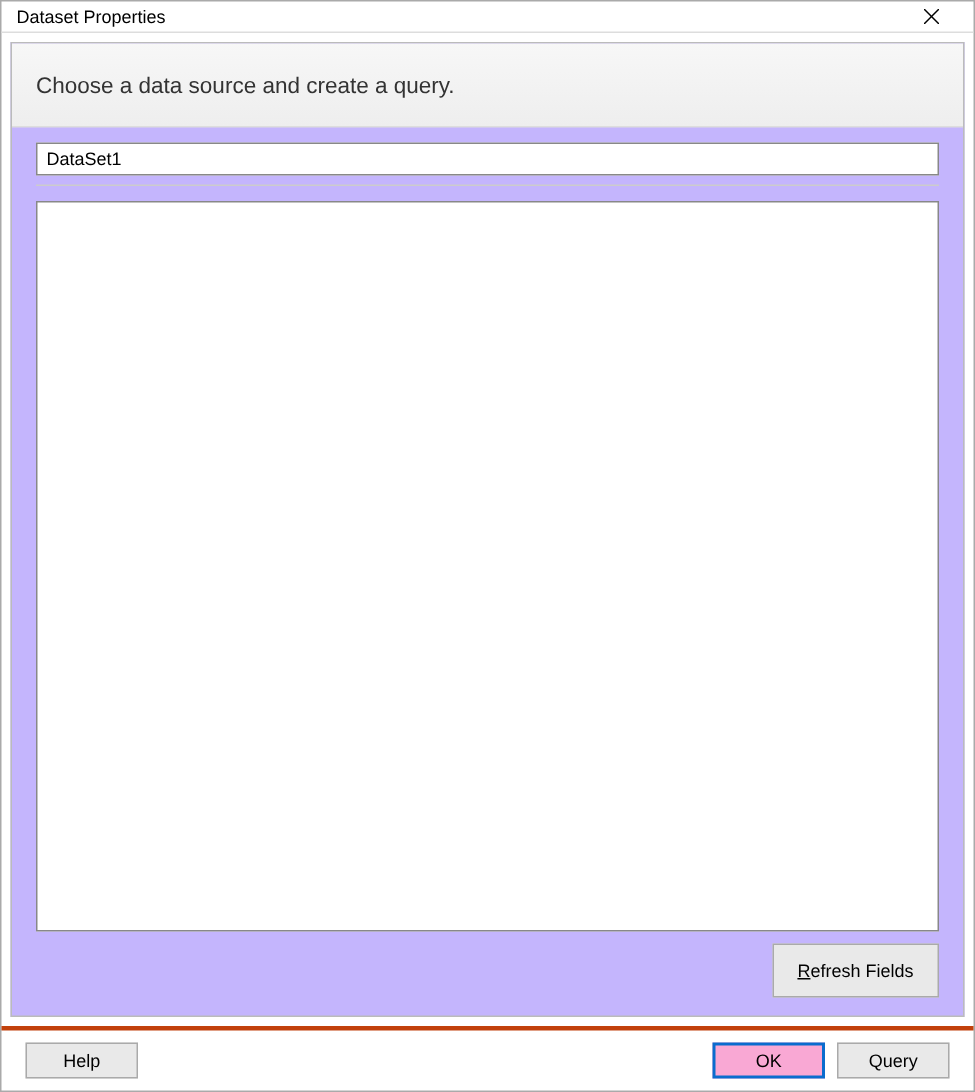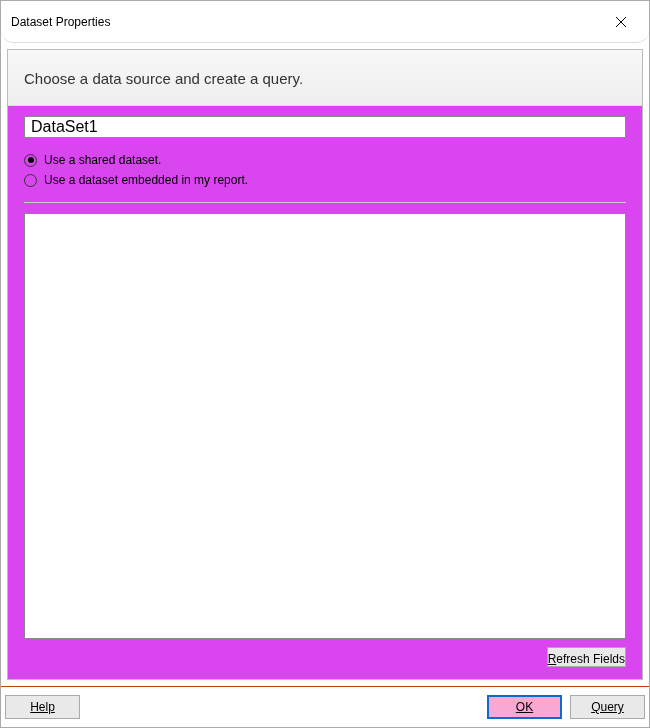--- a/index.html
+++ b/index.html
@@ -22,23 +22,22 @@
       border: 1px solid #aaa;
       display: flex;
       flex-direction: column;
       background: #fff;
     }
     .titlebar {
       display: flex;
       align-items: center;
       justify-content: space-between;
       padding: 4px 8px 4px 10px;
-      height: 42px;
+      height: 21px;
       border-bottom: 1px solid #ddd;
-      border-radius: 13px;
     }
     .titlebar-title {
       font-size: 12px;
     }
     .close-btn {
       width: 40px;
       height: 24px;
       display: flex;
       align-items: center;
       justify-content: center;
@@ -70,21 +69,21 @@
       margin-bottom: 2px;
     }
     .sidebar-item.selected {
       border: 2px solid #c00;
     }
     .main {
       flex: 1;
       border: 1px solid #bbb;
       display: flex;
       flex-direction: column;
-      background: #d946ef;
+      background: #c4b5fd;
       min-width: 0;
     }
     .header-area {
       background: linear-gradient(to bottom, #f7f7f7, #eeeeee);
       border-bottom: 1px solid #ddd;
       padding: 20px 16px 18px 16px;
     }
     .header-text {
       font-size: 15px;
       color: #333;
@@ -100,21 +99,21 @@
       font-size: 12px;
       margin-bottom: 3px;
     }
     .field-label .underline {
       text-decoration: underline;
     }
     .name-input {
       width: 100%;
       border: 1px solid #888;
       padding: 8px 6px;
-      font-size: 16px;
+      font-size: 12px;
       font-family: inherit;
       height: 22px;
     }
     .radio-group {
       margin-top: 12px;
       margin-bottom: 6px;
     }
     .radio-row {
       display: flex;
       align-items: center;
@@ -167,36 +166,35 @@
     }
     .btn-primary {
       border: 2px solid #0a6cce;
       background: #f9a8d4;
       padding: 4px 14px;
     }
     .footer {
       display: flex;
       justify-content: space-between;
       align-items: center;
-      padding: 8px 4px;
-      border-top: 1px solid #c2410c;
-      text-decoration: underline;
+      padding: 8px 16px;
+      border-top: 3px solid #c2410c;
     }
     .footer-right {
       display: flex;
       gap: 8px;
     }
     .refresh-btn {
       border: 1px solid #aaa;
       background: #e9e9e9;
-      padding: 5px 0;
+      padding: 5px 16px;
       font-size: 12px;
       font-family: inherit;
       cursor: pointer;
-      height: 20px;
+      height: 36px;
       line-height: 1;
     }
     .refresh-btn .underline {
       text-decoration: underline;
     }
   </style>
 </head>
 <body>
 
 <div class="dialog">
@@ -213,32 +211,20 @@
   <div class="body">
 
     <div class="main">
       <div class="header-area">
         <div class="header-text">Choose a data source and create a query.</div>
       </div>
 
       <div class="content">
         <input type="text" class="name-input" value="DataSet1" style="">
 
-        <div class="radio-group">
-          <div class="radio-row">
-            <span class="radio-outer">
-                <span class="radio-inner"></span>
-              </span>
-            <span>Use a shared dataset.</span>
-          </div>
-          <div class="radio-row">
-            <span class="radio-outer"></span>
-            <span>Use a dataset embedded in my report.</span>
-          </div>
-        </div>
 
         <hr class="divider">
 
         <div class="query-box"></div>
 
         <div class="refresh-row">
           <button class="refresh-btn"><span class="underline">R</span><span>efresh Fields</span></button>
         </div>
       </div>
     </div>

